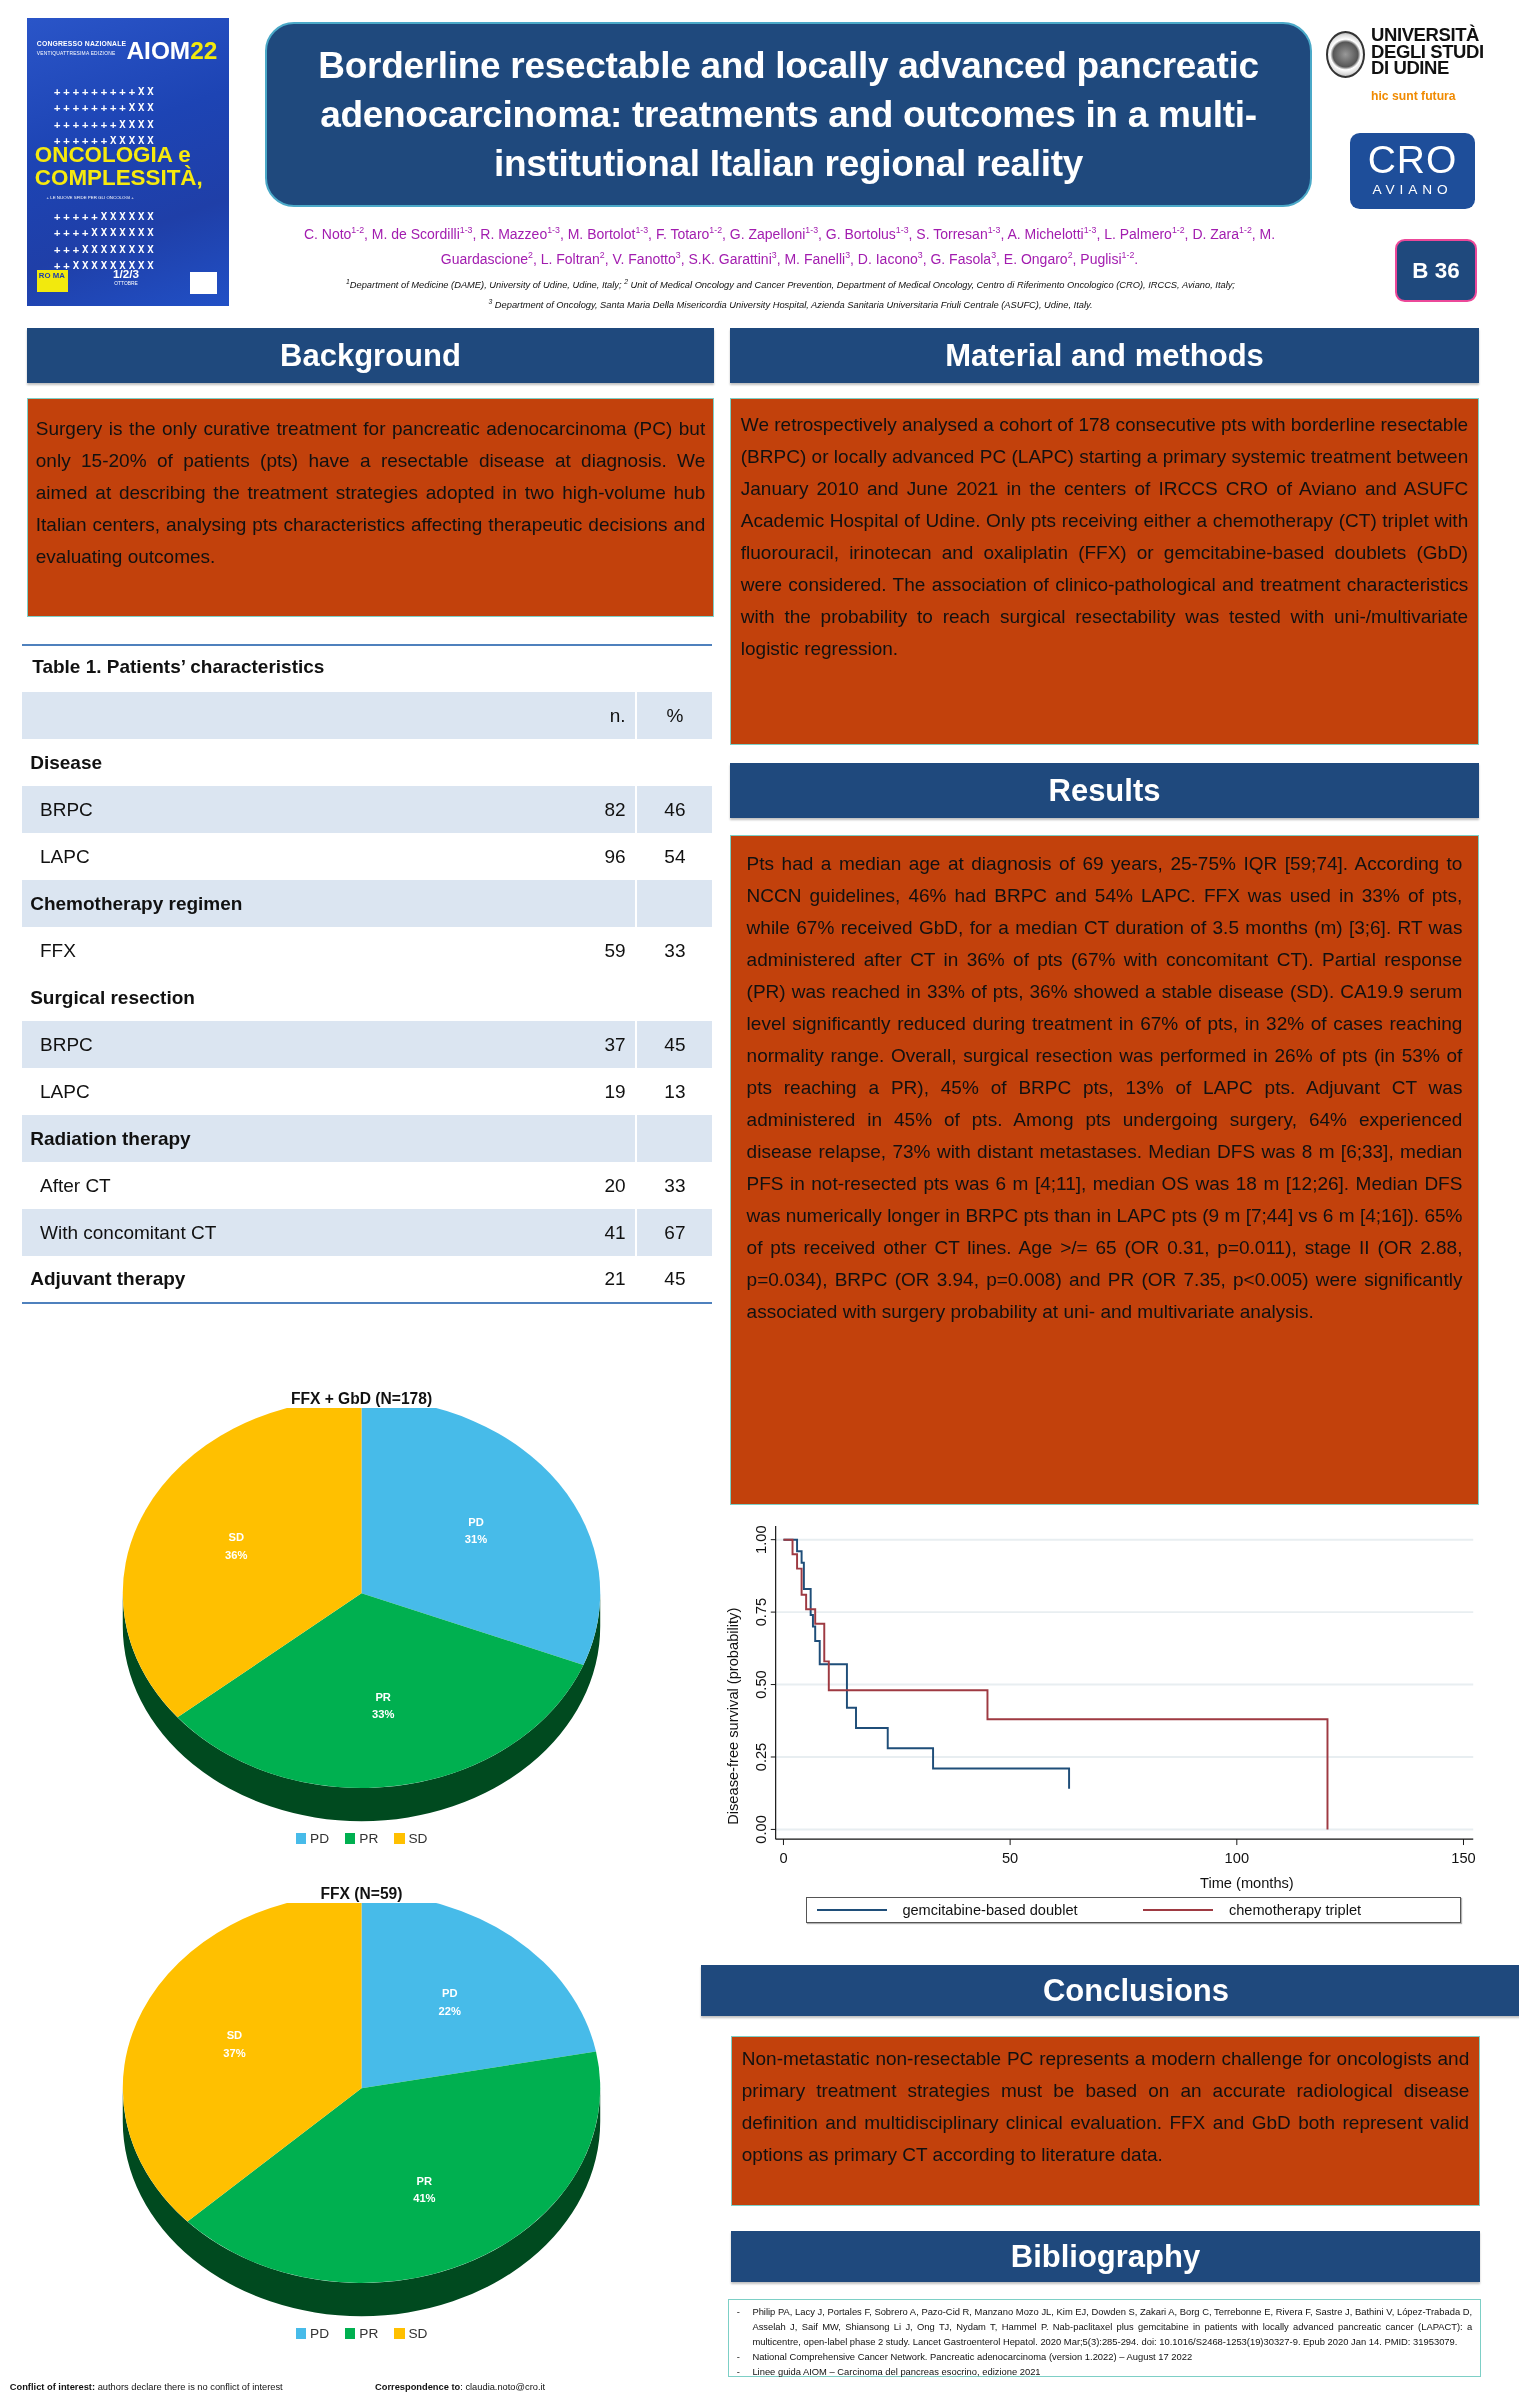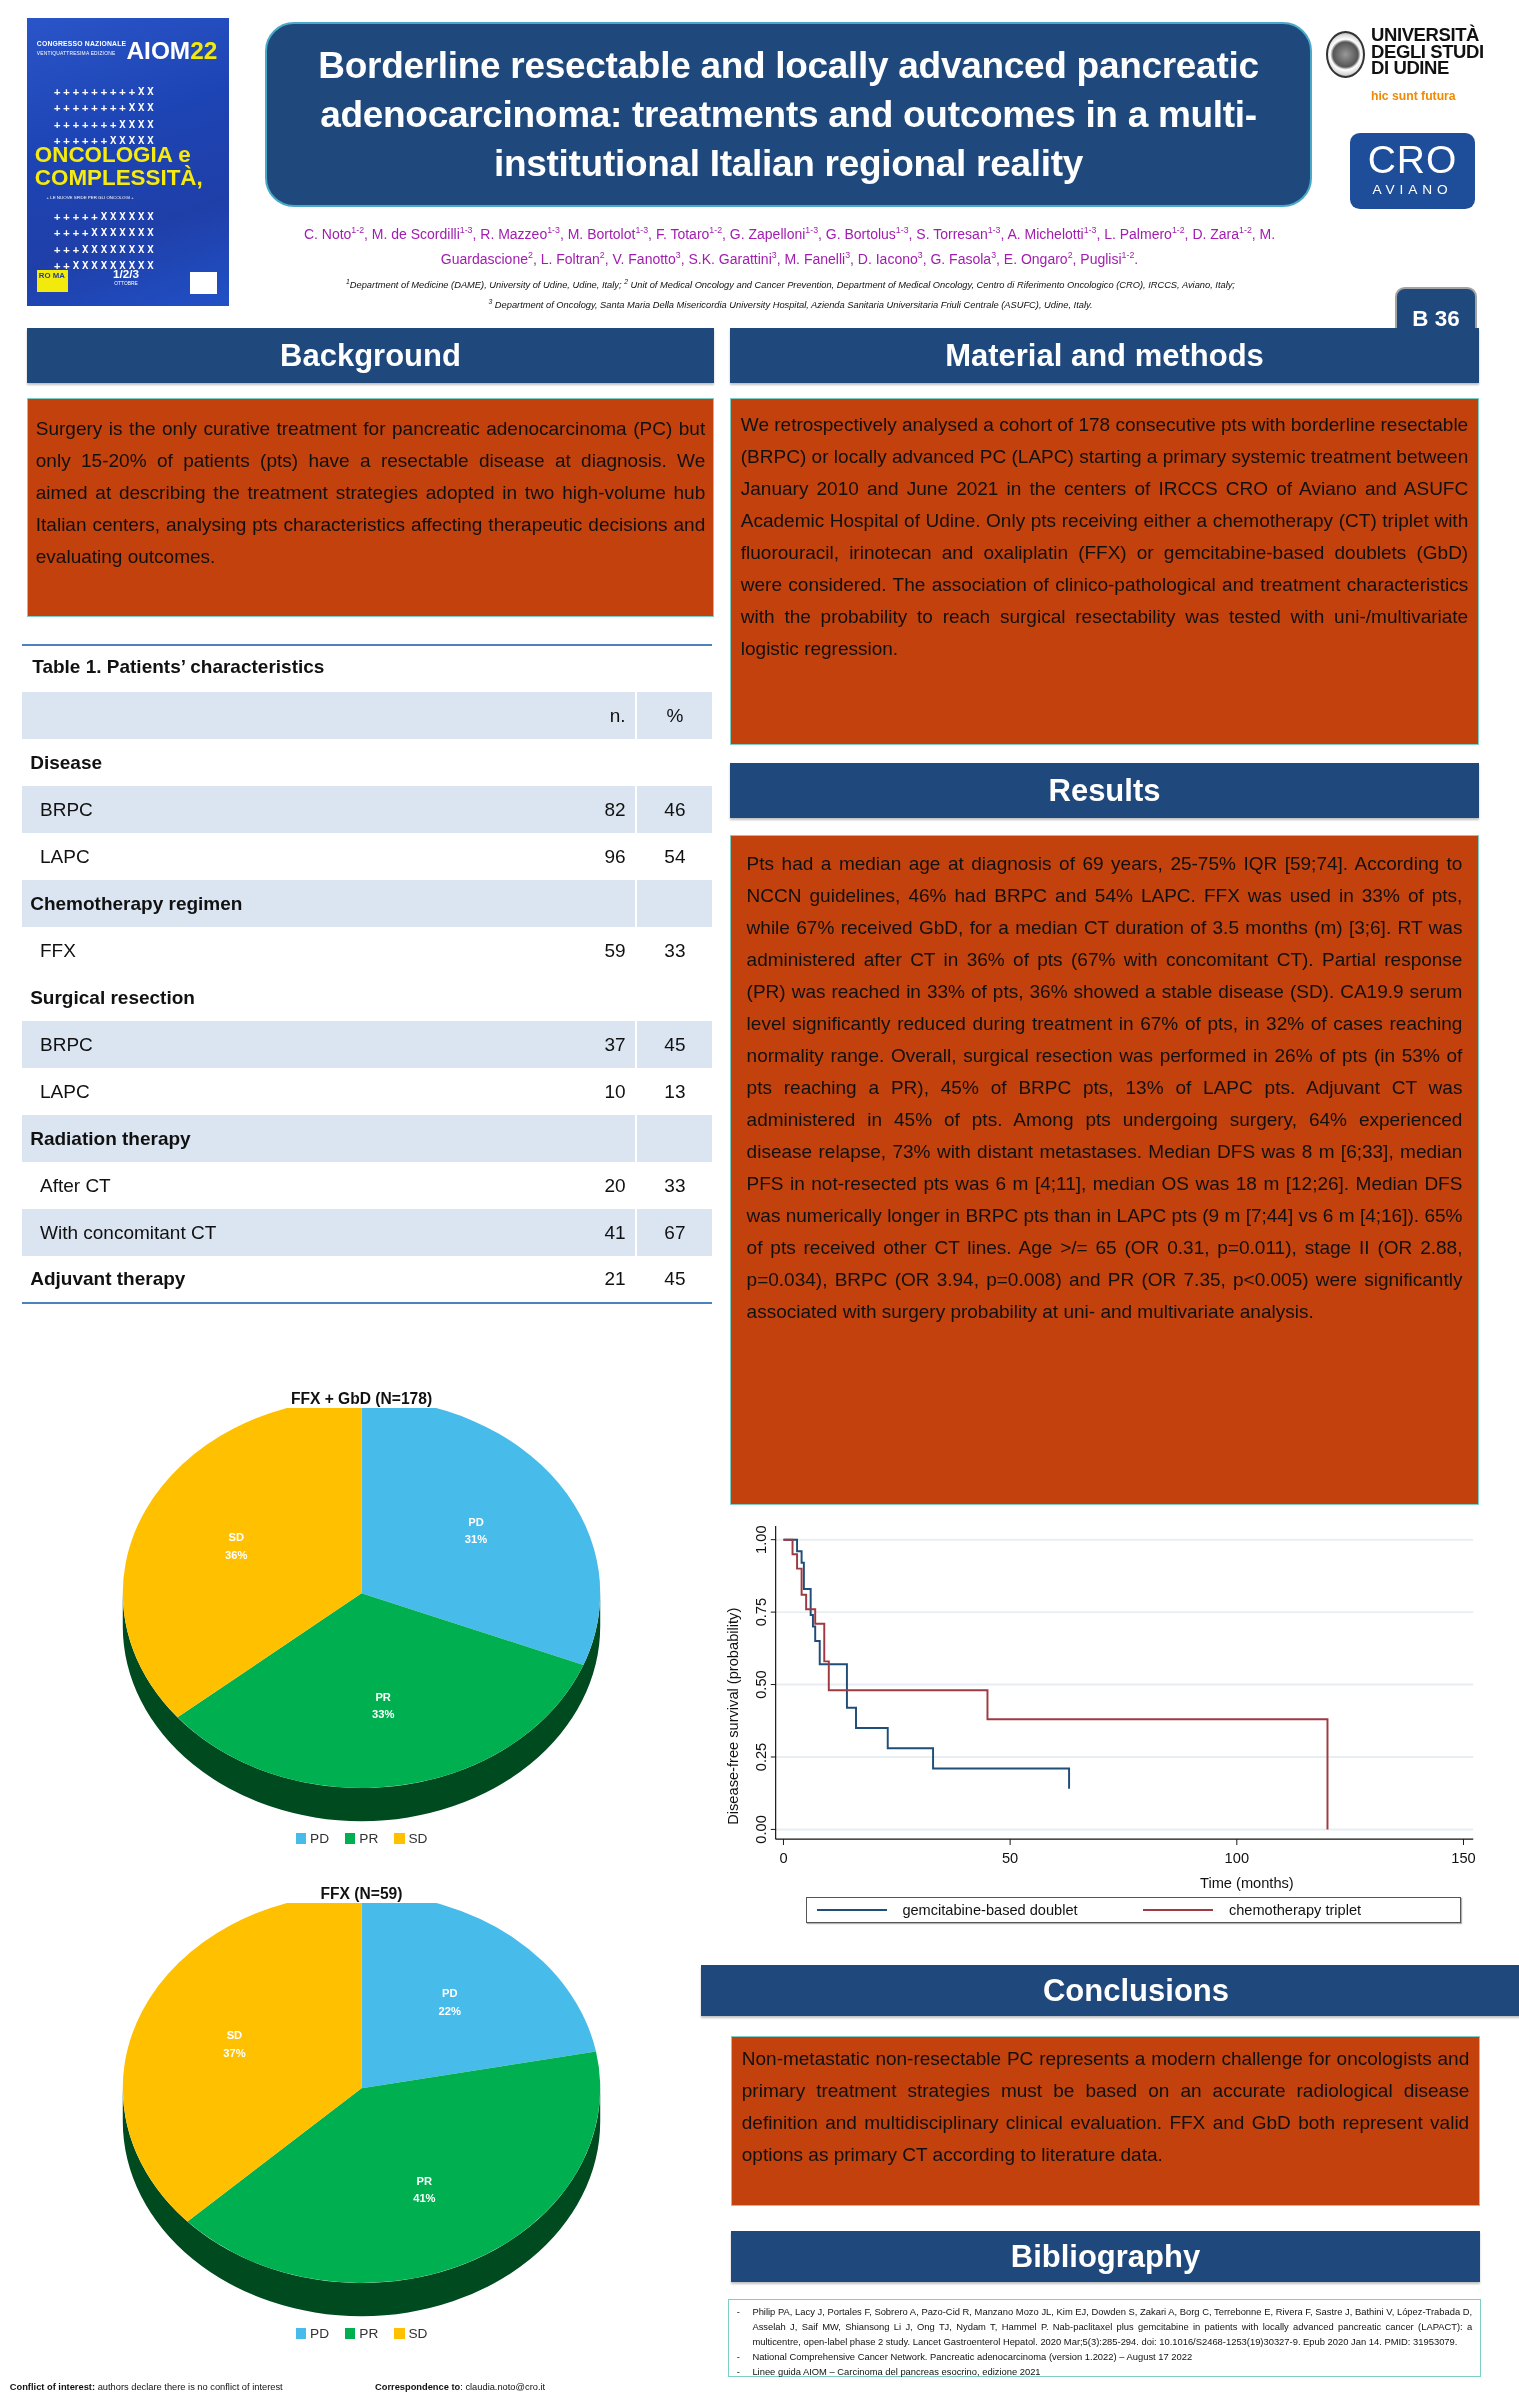--- a/index.html
+++ b/index.html
@@ -29,21 +29,21 @@
   .affil { left: 256px; top: 274px; width: 1069px; text-align: center; font-size: 9.3px; line-height: 16.6px; font-style: italic; color: #111; }
   .affil sup { font-size: 6.8px; }
 
   .udine-logo { left: 1326px; top: 25px; width: 174px; height: 93px; }
   .udine-seal { position: absolute; left: 0; top: 5.9px; width: 39px; height: 47px; border-radius: 50%; border: 2px solid #333; background: radial-gradient(circle,#999 0%,#555 45%,#fff 55%,#ddd 70%,#666 100%); }
   .udine-text { position: absolute; left: 45px; top: 2px; font-weight: bold; font-size: 18.5px; line-height: 16.6px; color: #111; letter-spacing: -0.4px; }
   .udine-motto { position: absolute; left: 45px; top: 64px; font-weight: bold; font-size: 12.2px; color: #f08a00; }
   .cro-logo { left: 1350px; top: 133px; width: 125px; height: 76px; background: #1e4e9a; border-radius: 9.8px; color: #fff; text-align: center; }
   .cro-logo .cro { font-size: 39px; line-height: 45px; margin-top: 3.9px; letter-spacing: 1px; }
   .cro-logo .av { font-size: 13.7px; letter-spacing: 4.9px; line-height: 15.6px; }
-  .badge { left: 1395px; top: 239px; width: 82px; height: 63px; background: #1f497d; border: 2px solid #a3a3a3; border-radius: 9.8px; color: #fff; font-weight: bold; font-size: 22.4px; display: flex; align-items: center; justify-content: center; margin-top: 48px; }
+  .badge { left: 1395px; top: 239px; width: 82px; height: 63px; background: #1f497d; border: 2px solid #ec4899; border-radius: 9.8px; color: #fff; font-weight: bold; font-size: 22.4px; display: flex; align-items: center; justify-content: center; }
 
   
   .sec-head { background: #1f497d; color: #fff; font-weight: bold; font-size: 31px; text-align: center; line-height: 55px; height: 55px; box-shadow: 0 2px 2px rgba(0,0,0,0.25); }
   .textbox { border: 1.5px solid #7dcfc6; background: #c2410c; font-size: 19px; line-height: 32px; text-align: justify; color: #111; }
 
   
   .tbl-title { left: 22.4px; top: 644px; width: 690px; border-top: 2px solid #4f81bd; font-weight: bold; font-size: 19px; padding: 9.8px 9.8px 0 9.8px; height: 49px; }
   table.pt { position: absolute; left: 22.4px; top: 692px; width: 690px; border-collapse: collapse; font-size: 19px; }
   table.pt td { height: 47px; padding: 0; vertical-align: middle; }
   table.pt tr.shade td { background: #dbe5f1; }
@@ -175,21 +175,21 @@
         <td class="n"></td>
         <td class="p"></td>
       </tr>
       <tr class="shade">
         <td class="lab">BRPC</td>
         <td class="n">37</td>
         <td class="p">45</td>
       </tr>
       <tr>
         <td class="lab">LAPC</td>
-        <td class="n">10</td>
+        <td class="n">19</td>
         <td class="p">13</td>
       </tr>
       <tr class="shade">
         <td class="grp">Radiation therapy</td>
         <td class="n"></td>
         <td class="p"></td>
       </tr>
       <tr>
         <td class="lab">After CT</td>
         <td class="n">20</td>

